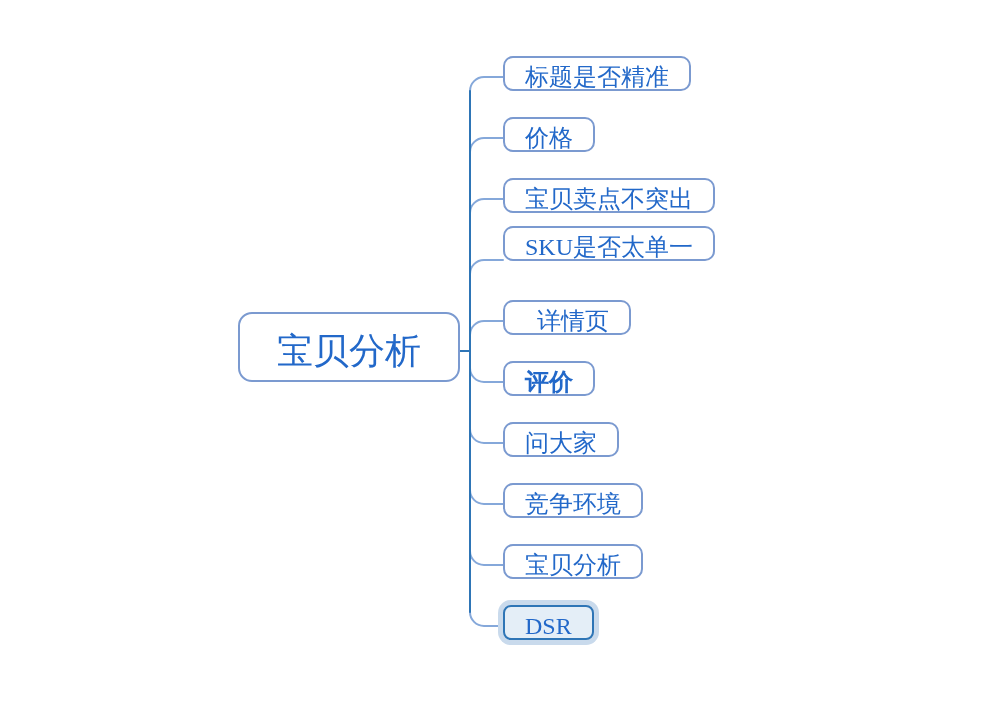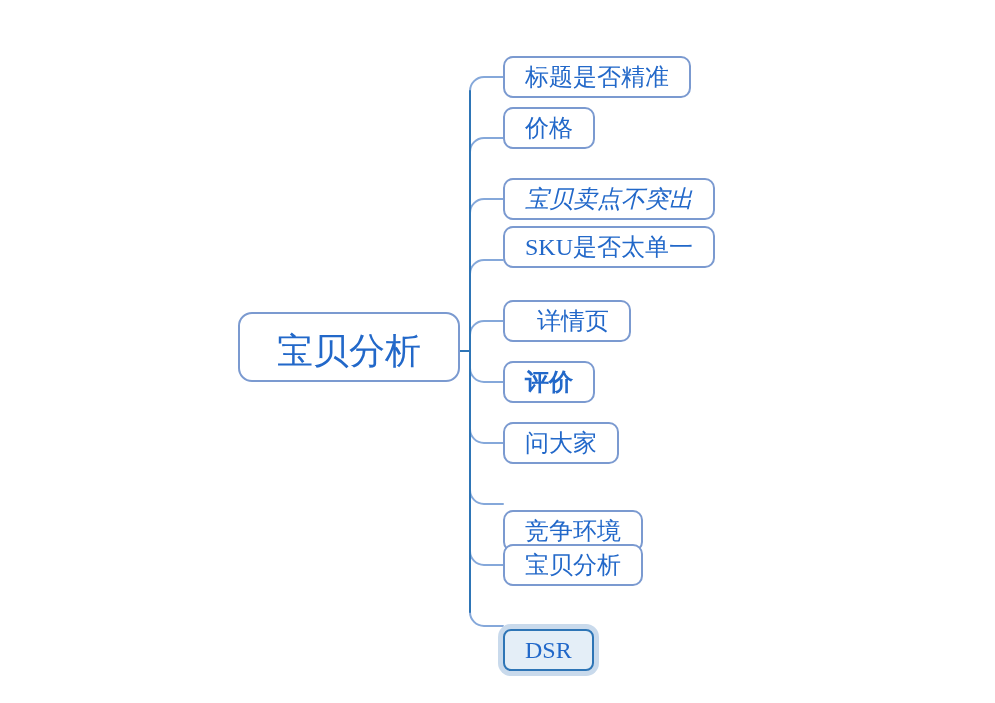--- a/index.html
+++ b/index.html
@@ -7,21 +7,21 @@
     position:relative;
     width:995px;height:703px;
     background:var(--bg,#ffffff);
     font-family:"Liberation Serif","DejaVu Serif",serif;
     overflow:hidden;
   }
   .connectors{position:absolute;left:0;top:0;width:995px;height:703px;}
   .topic{
     position:absolute;
     box-sizing:border-box;
-    height:42px;
+    height:35px;
     line-height:38px;
     padding:0 20px;
     background:var(--node-fill,#fff);
     border:2px solid var(--node-border,#7b9ad0);
     border-radius:10px;
     color:var(--text,#2268c9);
     font-size:24px;
     white-space:nowrap;
     cursor:default;
   }
@@ -61,23 +61,23 @@
       <path d="M 470 351 L 470 429 A 14 14 0 0 0 484 443 L 503 443" stroke="#85a8da" stroke-width="2" fill="none" stroke-linecap="round"></path>
       <path d="M 470 351 L 470 490 A 14 14 0 0 0 484 504 L 503 504" stroke="#85a8da" stroke-width="2" fill="none" stroke-linecap="round"></path>
       <path d="M 470 351 L 470 551 A 14 14 0 0 0 484 565 L 503 565" stroke="#85a8da" stroke-width="2" fill="none" stroke-linecap="round"></path>
       <path d="M 470 351 L 470 612 A 14 14 0 0 0 484 626 L 503 626" stroke="#85a8da" stroke-width="2" fill="none" stroke-linecap="round"></path>
       <path d="M 470 91 L 470 612" stroke="#2e75b6" stroke-width="2" fill="none" stroke-linecap="round"></path>
       <path d="M 460 351 L 470 351" stroke="#2e75b6" stroke-width="2" fill="none" stroke-linecap="round"></path>
     </svg>
   <div class="root-topic">宝贝分析</div>
   <div id="topics">
       <div class="topic" style="left: 503px; top: 56px;">标题是否精准</div>
-      <div class="topic" style="left: 503px; top: 107px;">价格</div>
-      <div class="topic" style="left: 503px; top: 178px; font-style: italic;">宝贝卖点不突出</div>
+      <div class="topic" style="left: 503px; top: 117px;">价格</div>
+      <div class="topic" style="left: 503px; top: 178px;">宝贝卖点不突出</div>
       <div class="topic" style="left: 503px; top: 226px;">SKU是否太单一</div>
       <div class="topic" style="left: 503px; top: 300px; padding-left: 32px;">详情页</div>
       <div class="topic" style="left: 503px; top: 361px; font-weight: bold;">评价</div>
       <div class="topic" style="left: 503px; top: 422px; text-align: right;">问大家</div>
-      <div class="topic" style="left: 503px; top: 483px; margin-top: 27px;">竞争环境</div>
+      <div class="topic" style="left: 503px; top: 483px;">竞争环境</div>
       <div class="topic" style="left: 503px; top: 544px;">宝贝分析</div>
-      <div class="topic selected" style="left: 503px; top: 605px; margin-top: 24px;">DSR</div>
+      <div class="topic selected" style="left: 503px; top: 605px;">DSR</div>
     </div>
 </div>
 
 </body></html>

